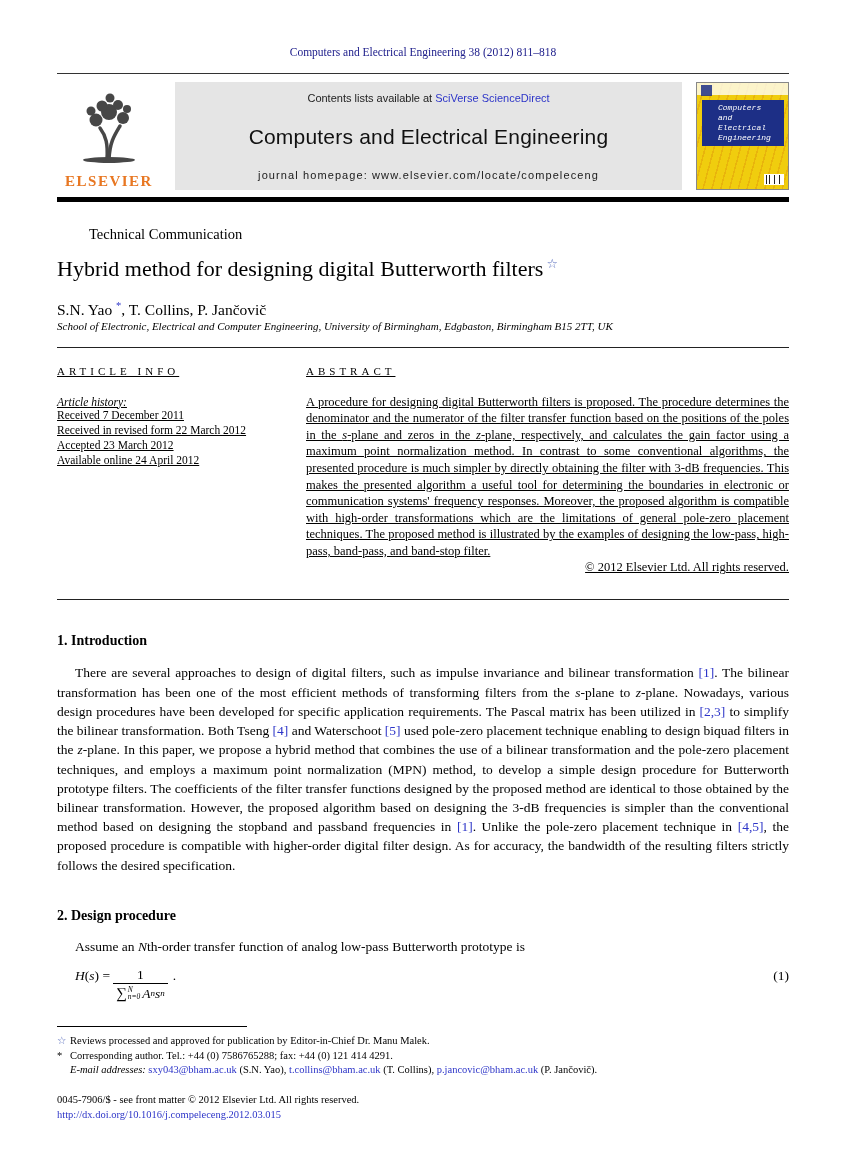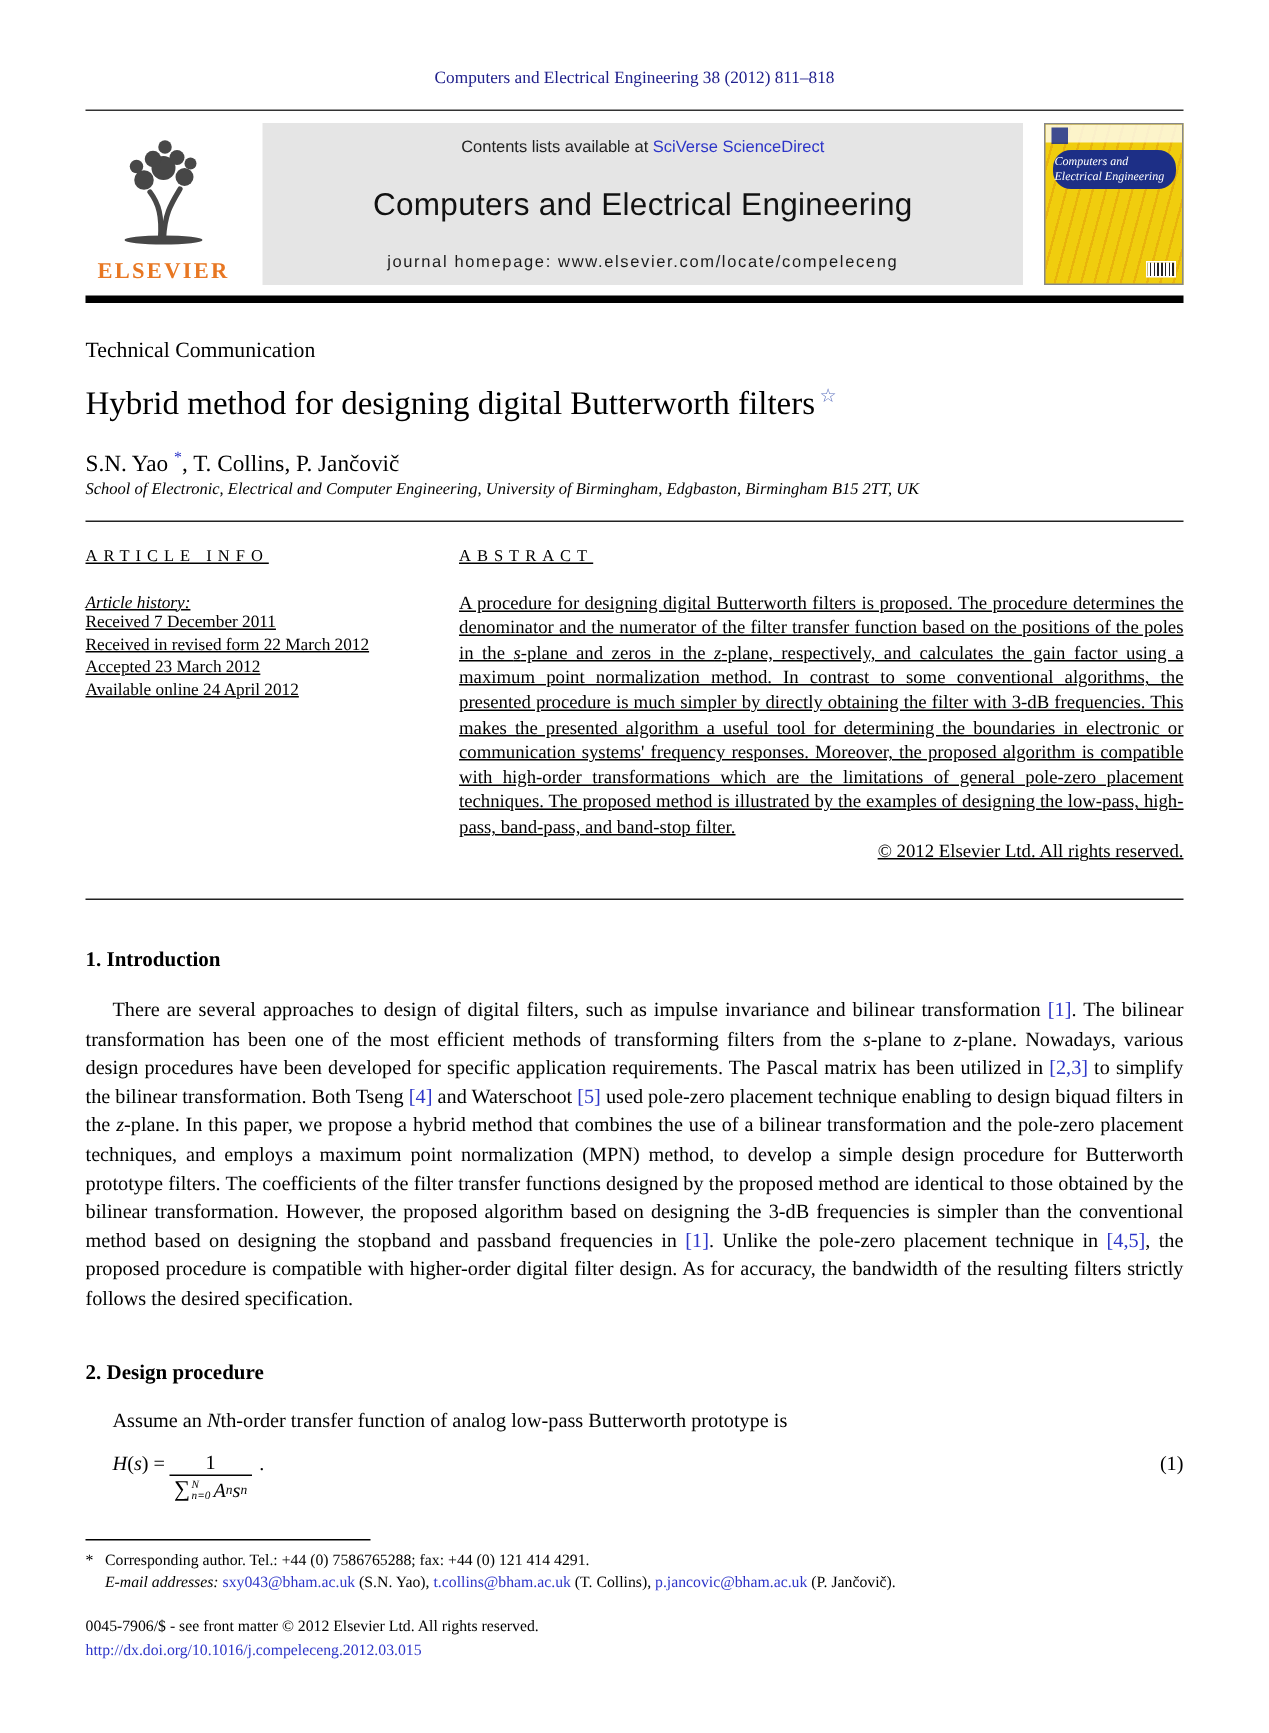--- a/index.html
+++ b/index.html
@@ -24,27 +24,27 @@
     padding:10px 8px 9px; font-family:"Liberation Sans",sans-serif; }
   .contents-line { font-size:11px; color:#222; }
   .contents-line .link { color:var(--link-blue,#2d35c8); }
   .banner-title { font-size:21px; color:#111; letter-spacing:0.2px; }
   .homepage-line { font-size:11px; letter-spacing:1.1px; color:#1a1a1a; }
   .cover { position:relative; width:93px; height:108px; border:1px solid #888; background:var(--cover-yellow,#f0cd0e); overflow:hidden; }
   .cover-topstrip { position:absolute; top:0; left:0; right:0; height:12px; background:rgba(255,255,255,0.78); }
   .cover-minilogo { position:absolute; top:2px; left:4px; width:11px; height:11px; background:var(--cover-navy,#1d2f86); opacity:.85; }
   .cover-waves { position:absolute; inset:0; background:repeating-linear-gradient(105deg, rgba(214,122,8,0) 0 7px, rgba(214,122,8,0.30) 7px 8.5px); }
   .cover-band { position:absolute; top:17px; left:5px; right:4px; background:var(--cover-navy,#1d2f86); color:#fff;
-    font-family:Liberation Serif, serif; font-style:italic; font-size:8px; line-height:10px; padding:3px 1px; border-radius:12px; z-index:2; }
+    font-family:Liberation Mono, monospace; font-style:italic; font-size:8px; line-height:10px; padding:3px 16px; border-radius:0; z-index:2; }
   .cover-barcode { position:absolute; bottom:4px; right:4px; width:20px; height:11px; z-index:2;
     background:repeating-linear-gradient(90deg,#fff 0 1.5px,#222 1.5px 2.5px); border:1px solid #fff; }
   .rule-thick { height:5px; background:#000; margin-top:7px; }
 
   
-  .comm-type { margin-top:24px; font-size:14.5px; }
+  .comm-type { margin-top:24px; font-size:14.5px;margin-left:32px; }
   .title { margin-top:13px; font-size:22px; font-weight:normal; line-height:1.2; }
   .title-star { color:var(--star-blue,#5a6fbe); font-size:58%; margin-left:3px; vertical-align:super; }
   .authors { margin-top:18px; font-size:15.5px; }
   .affiliation { font-size:11px; font-style:italic; }
   .rule-thin { border-top:1px solid #222; margin-top:15px; }
 
   
   .meta-cols { display:flex; margin-top:17px;text-decoration:underline; }
   .col-info { width:205px; margin-right:44px; flex:none; }
   .col-abstract { flex:1; }
@@ -187,20 +187,23 @@
           <sup class="seg-i">n</sup>
       </span>
     </span>
     <span class="eq-period">.</span>
     <span class="eq-number">(1)</span>
   </div>
 
   <div class="footer">
     <div class="fn-rule"></div>
     <div class="fn-line">
+      <span class="fn-marker star">☆</span><span>Reviews processed and approved for publication by Editor-in-Chief Dr. Manu Malek.</span>
+    </div>
+    <div class="fn-line">
       <span class="fn-marker">*</span><span>Corresponding author. Tel.: +44 (0) 7586765288; fax: +44 (0) 121 414 4291.</span>
     </div>
     <div class="fn-line fn-email"><span class="seg-i">E-mail addresses: </span><span class="seg-link">sxy043@bham.ac.uk</span><span> (S.N. Yao), </span><span class="seg-link">t.collins@bham.ac.uk</span><span> (T. Collins), </span><span class="seg-link">p.jancovic@bham.ac.uk</span><span> (P. Jančovič).</span></div>
     <div class="issn-line">0045-7906/$ - see front matter © 2012 Elsevier Ltd. All rights reserved.</div>
     <div class="doi-line">http://dx.doi.org/10.1016/j.compeleceng.2012.03.015</div>
   </div>
 
 </div>
 
 </body></html>

